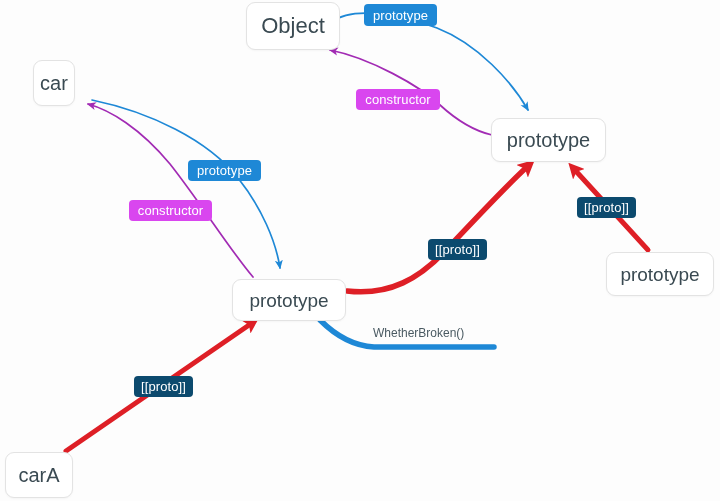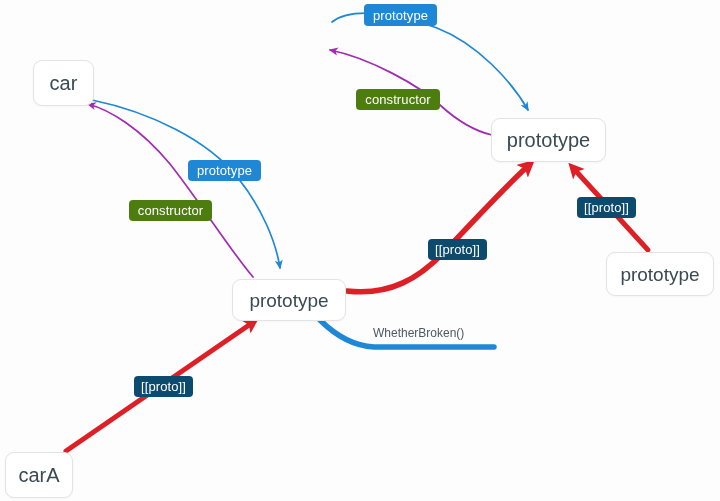--- a/index.html
+++ b/index.html
@@ -47,21 +47,21 @@
     color: #ffffff;
     display: flex;
     align-items: center;
     justify-content: center;
     box-sizing: border-box;
     white-space: nowrap;
     z-index: 5;
     letter-spacing: 0.1px;
   }
   .lbl-blue  { background: #1E88D6; }
-  .lbl-purple{ background: #4d7c0f; }
+  .lbl-purple{ background: #d946ef; }
   .lbl-red   { background: #0c4a6e; }
   .plain-label {
     position: absolute;
     color: #4a5a62;
     white-space: nowrap;
     z-index: 5;
   }
 </style>
 </head>
 <body>
@@ -91,22 +91,25 @@
 
     <path d="M 347 291 C 390 296 420 278 446 250 C 478 216 508 184 528 166" fill="none" stroke="#DE1F26" stroke-width="5.5" stroke-linecap="round" marker-end="url(#ah-red)"></path>
 
     <path d="M 648 250 L 574 169" fill="none" stroke="#DE1F26" stroke-width="5.0" stroke-linecap="round" marker-end="url(#ah-red)"></path>
 
     <path d="M 66 451 L 252 323" fill="none" stroke="#DE1F26" stroke-width="5.0" stroke-linecap="round" marker-end="url(#ah-red)"></path>
 
     <path d="M 320 320 C 338 338 356 346 374 347 L 494 347" fill="none" stroke="#1E88D6" stroke-width="5.5" stroke-linecap="round"></path>
   </svg>
 
+  <div class="node" style="left:246px; top:2px; width:94px; height:48px; font-size:22px;">
+    <span>Object</span>
+  </div>
 
-  <div class="node" style="left:33px; top:60px; width:61px; height:46px; font-size:20px;">
+  <div class="node" style="left:33px; top:60px; width:42px; height:46px; font-size:20px;">
     <span>car</span>
   </div>
 
   <div class="node" style="left:491px; top:118px; width:115px; height:44px; font-size:20px;">
     <span>prototype</span>
   </div>
 
   <div class="node" style="left:232px; top:279px; width:114px; height:42px; font-size:19px;">
     <span>prototype</span>
   </div>

